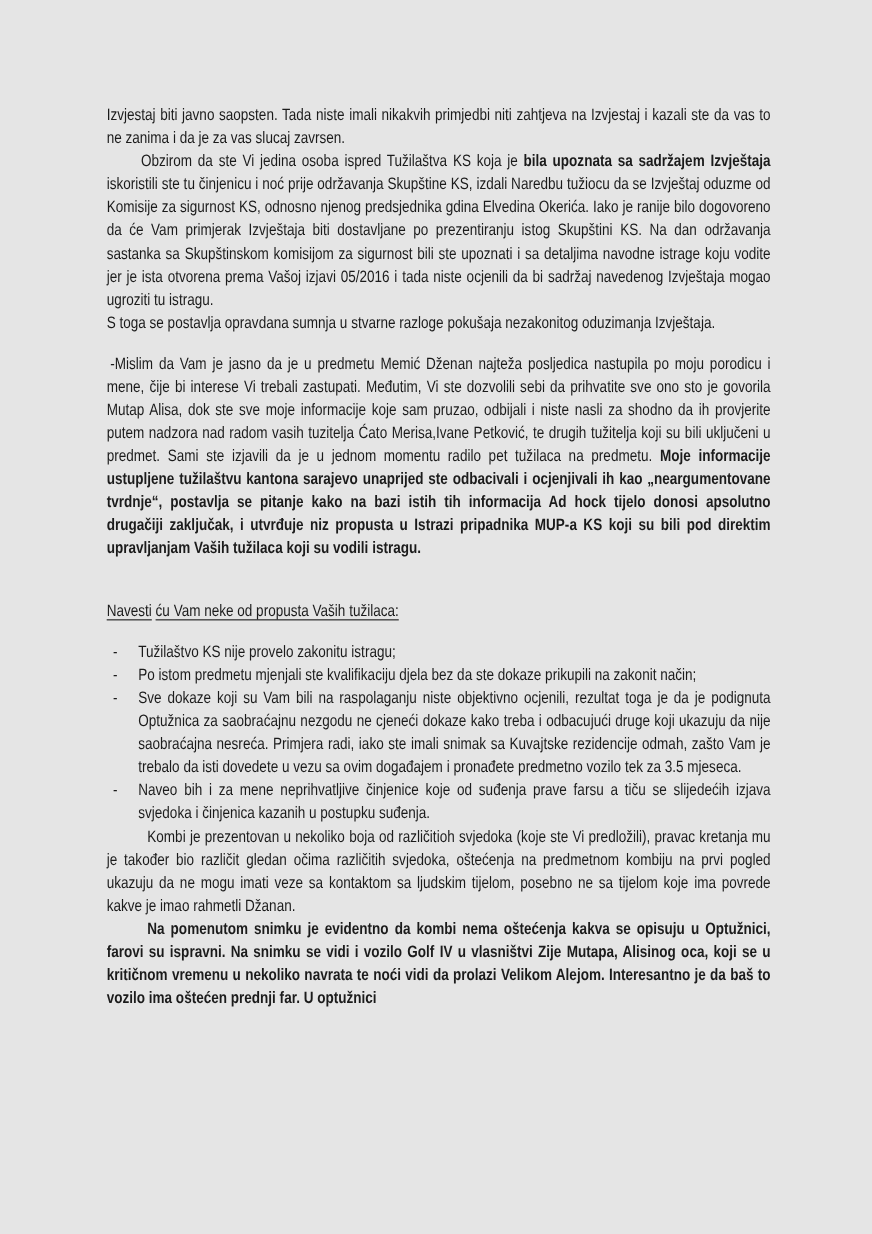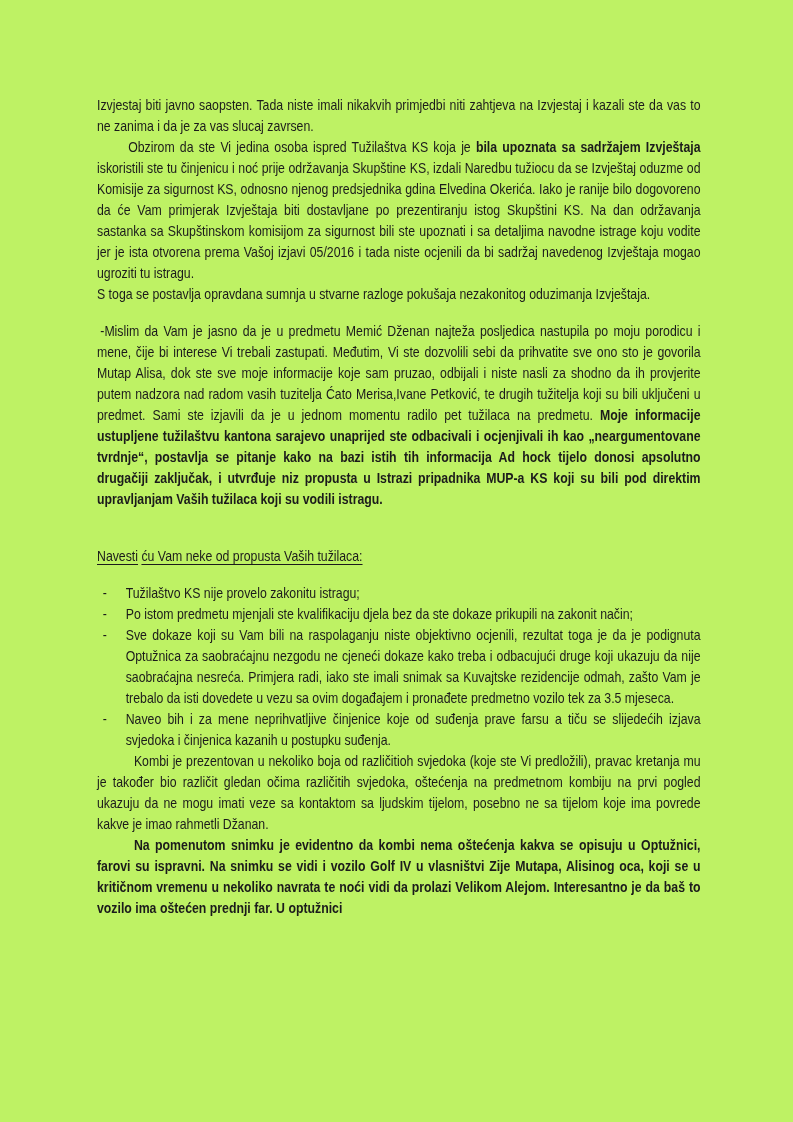--- a/index.html
+++ b/index.html
@@ -4,21 +4,21 @@
 <style>
   html, body {
     margin: 0;
     padding: 0;
     background: #ffffff;
   }
   .page {
     position: relative;
     width: 793px;
     height: 1122px;
-    background: #bef264;
+    background: #e5e5e5;
     overflow: hidden;
     box-sizing: border-box;
     padding: 94px 0 0 97px;
     color: #1b1b1b;
     font-family: "Liberation Sans", "DejaVu Sans", sans-serif;
     font-size: 15px;
     line-height: 21px;
   }
   
   .doc {

